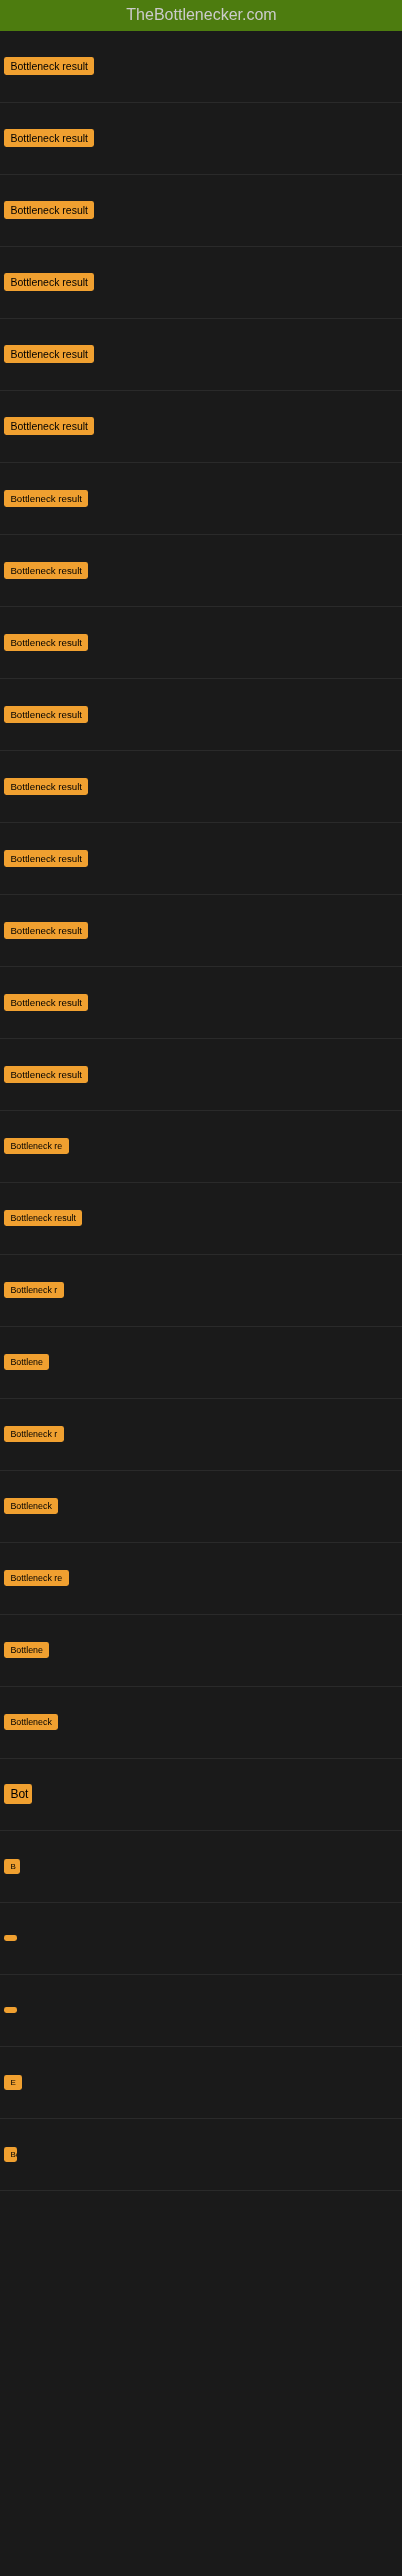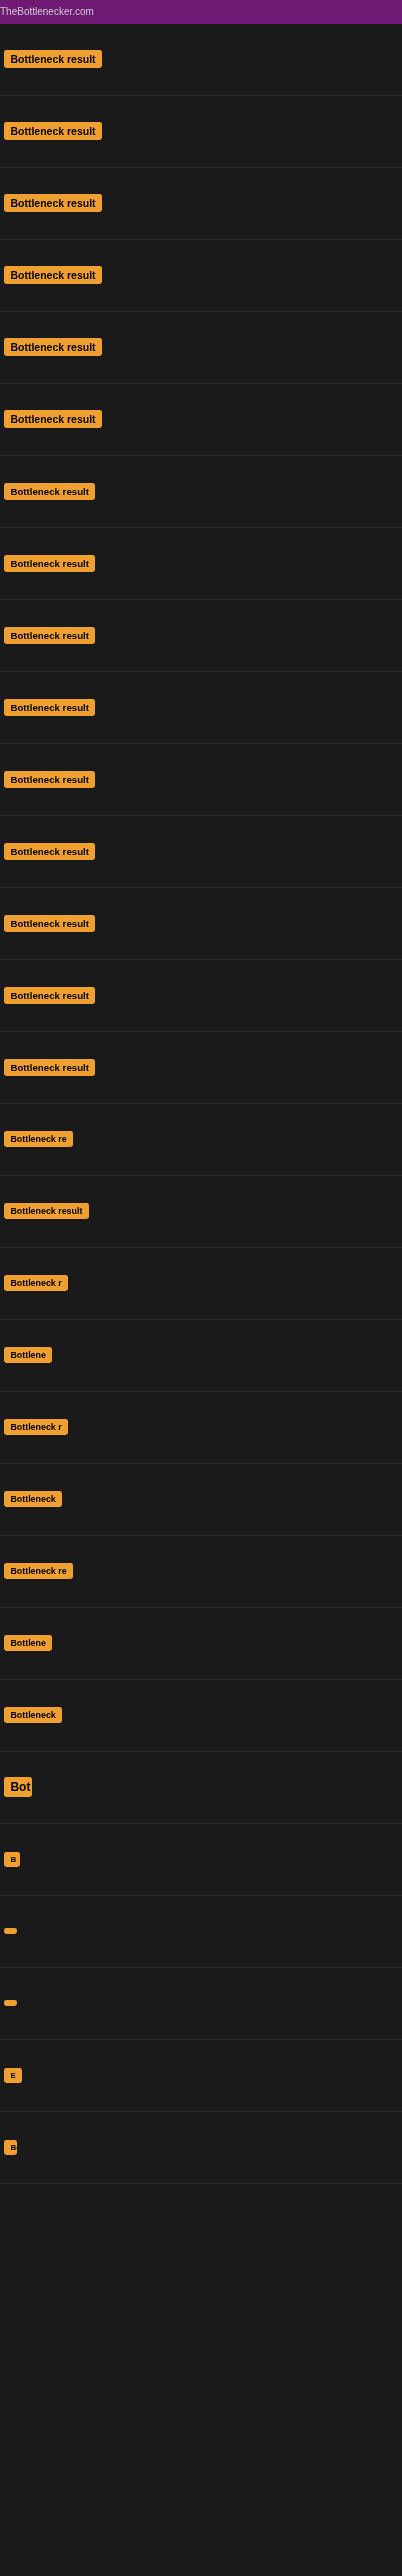--- a/index.html
+++ b/index.html
@@ -10,40 +10,40 @@
 
     body {
       width: 403px;
       min-height: 2576px;
       background-color: #1a1a1a;
       font-family: Arial, sans-serif;
       position: relative;
     }
 
     .site-title {
-      text-align: left;
+      text-align: center;
       color: #cccccc;
-      font-size: 10px;
+      font-size: 16px;
       padding: 6.4px 0;
-      background-color: #701a75;
+      background-color: #4d7c0f;
     }
 
     .bottleneck-item {
       position: relative;
       height: 72px;
       display: flex;
       align-items: center;
       border-bottom: 0.8px solid #2a2a2a;
     }
 
     .bottleneck-badge {
       background-color: #f0a030;
       color: #000000;
       font-size: 9.7px;
-      font-weight: bold;
+      font-weight: normal;
       padding: 3.2px 6.4px;
       border-radius: 2.4px;
       white-space: nowrap;
       overflow: hidden;
       margin-left: 4px;
       display: inline-block;
     }
 
     
     .item-1 .bottleneck-badge { max-width: 129px; font-size: 10.5px; }

